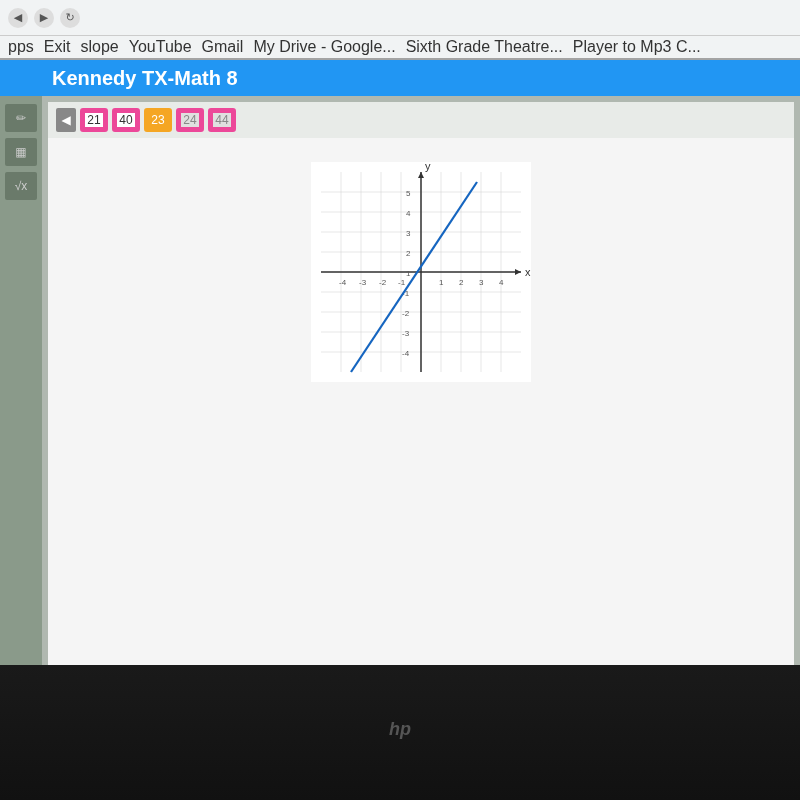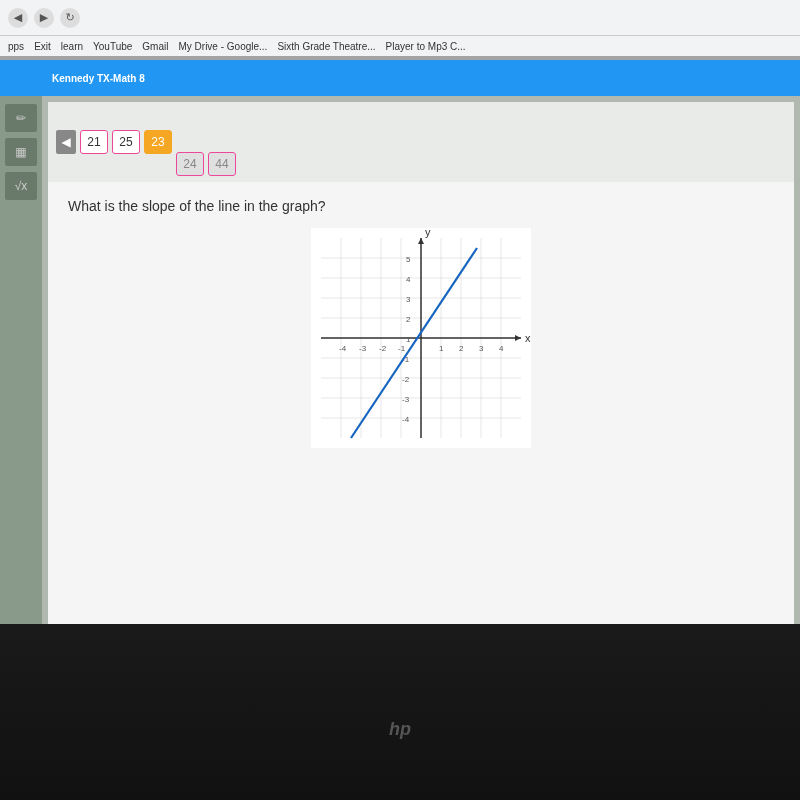--- a/index.html
+++ b/index.html
@@ -43,41 +43,41 @@
     }
 
     
     .bookmarks-bar {
       background: #f1f3f4;
       height: 24px;
       display: flex;
       align-items: center;
       padding: 0 8px;
       gap: 10px;
-      border-bottom: 4px solid #a3a3a3;
-      font-size: 10px;
+      border-bottom: 2px solid #a3a3a3;
+      font-size: 16px;
       color: #333;
     }
     .bookmark-item {
       cursor: pointer;
       white-space: nowrap;
     }
 
     
     .app-header {
       background: #2196f3;
       height: 36px;
       display: flex;
       align-items: center;
       padding: 0 12px;
     }
     .app-title {
       color: white;
       font-weight: bold;
-      font-size: 10px;
+      font-size: 20px;
       padding-left: 40px;
     }
 
     
     .main-area {
       display: flex;
       height: calc(800px - 36px - 24px - 36px);
       background: #b0b8b0;
     }
 
@@ -104,37 +104,36 @@
     
     .question-nav {
       display: flex;
       align-items: center;
       gap: 4px;
       padding: 6px 8px;
       background: #e8ebe8;
     }
     .q-num {
       width: 28px; height: 24px;
-      border: 1px solid #ec4899;
+      border: 5px solid #ec4899;
       border-radius: 3px;
       display: flex; align-items: center; justify-content: center;
       font-size: 12px;
       cursor: pointer;
       background: white;
       color: #333;
     }
     .q-num.active {
       background: #f5a623;
       color: white;
       border-color: #f5a623;
     }
     .q-num.inactive {
       background: #e0e0e0;
       color: #888;
-      margin-top: 44px;
     }
     .q-arrow {
       width: 20px; height: 24px;
       background: #888;
       display: flex; align-items: center; justify-content: center;
       cursor: pointer;
       font-size: 12px;
       color: white;
       border-radius: 2px;
     }
@@ -204,21 +203,21 @@
       font-size: 13px;
       cursor: pointer;
     }
 
     
     .laptop-bezel {
       position: absolute;
       bottom: 0;
       left: 0;
       right: 0;
-      height: 176px;
+      height: 135px;
       background: linear-gradient(to bottom, #1a1a1a 0%, #111 100%);
       pointer-events: none;
       text-decoration: underline;
     }
     .hp-logo {
       position: absolute;
       bottom: 60px;
       left: 50%;
       transform: translateX(-50%);
       color: #555;
@@ -232,21 +231,21 @@
 
 <div class="browser-chrome">
   <button class="nav-btn">◀</button>
   <button class="nav-btn">▶</button>
   <button class="nav-btn">↻</button>
 </div>
 
 <div class="bookmarks-bar">
   <span class="bookmark-item">pps</span>
   <span class="bookmark-item">Exit</span>
-  <span class="bookmark-item">learn</span>
+  <span class="bookmark-item">slope</span>
   <span class="bookmark-item">YouTube</span>
   <span class="bookmark-item">Gmail</span>
   <span class="bookmark-item">My Drive - Google...</span>
   <span class="bookmark-item">Sixth Grade Theatre...</span>
   <span class="bookmark-item">Player to Mp3 C...</span>
 </div>
 
 <div class="app-header">
   <span class="app-title">Kennedy TX-Math 8</span>
 </div>
@@ -257,28 +256,27 @@
     <div class="sidebar-icon">✏</div>
     <div class="sidebar-icon">▦</div>
     <div class="sidebar-icon">√x</div>
   </div>
 
   <div class="content-panel">
 
     <div class="question-nav">
       <div class="q-arrow">◀</div>
       <div class="q-num">21</div>
-      <div class="q-num">25</div>
+      <div class="q-num">40</div>
       <div class="q-num active">23</div>
       <div class="q-num inactive">24</div>
       <div class="q-num inactive">44</div>
     </div>
 
     <div class="question-area">
-      <div class="question-text">What is the slope of the line in the graph?</div>
 
       <div class="graph-container">
         <svg class="graph-svg" width="220" height="220" viewBox="-10 -10 220 220">
 
           <g stroke="#ccc" stroke-width="0.5">
             <line x1="20" y1="0" x2="20" y2="200"></line>
             <line x1="40" y1="0" x2="40" y2="200"></line>
             <line x1="60" y1="0" x2="60" y2="200"></line>
             <line x1="80" y1="0" x2="80" y2="200"></line>
             <line x1="100" y1="0" x2="100" y2="200"></line>

